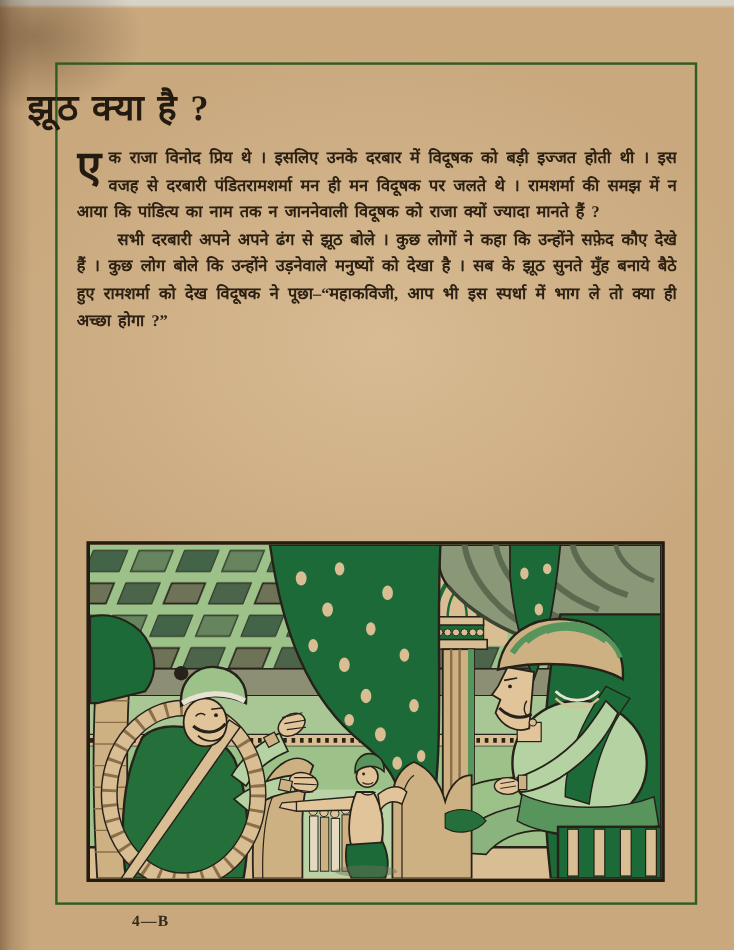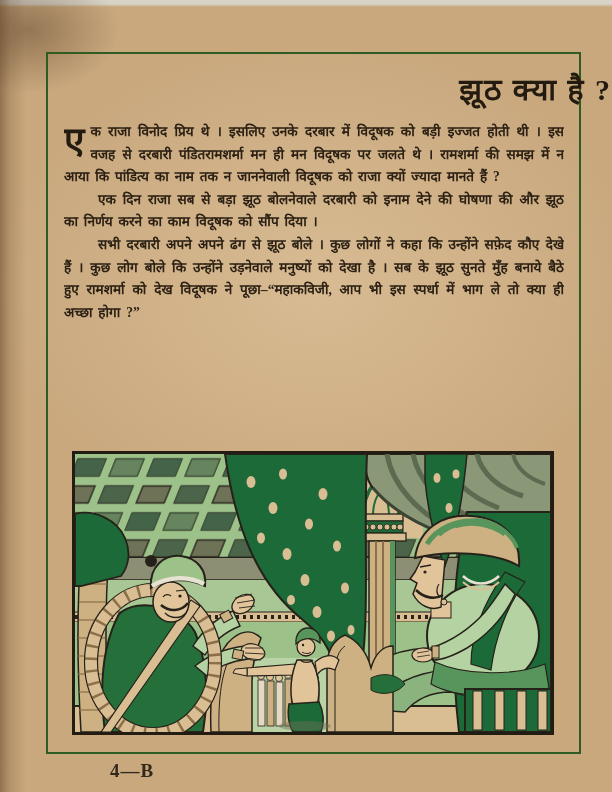--- a/index.html
+++ b/index.html
@@ -11,50 +11,49 @@
       radial-gradient(430px 330px at 52% 36%, rgba(248,228,192,.32), rgba(248,228,192,0) 75%),
       linear-gradient(90deg, rgba(92,62,35,.50) 0px, rgba(92,62,35,.20) 10px, rgba(92,62,35,0) 26px),
       linear-gradient(180deg, #d7d3c7 0px, #d7d3c7 4px, rgba(215,211,199,0) 7px),
       #c9a87e;
   }
   .frame{
     position:absolute;left:46px;top:52px;width:535px;height:702px;
     border:2.5px solid #2f5c22;box-sizing:border-box;
   }
   .title{
-    position:absolute;top:68px;left:0;right:0;text-align:right;
+    position:absolute;top:68px;left:0;right:0;text-align:left;
     font-size:30px;font-weight:700;color:#241b10;letter-spacing:2px;margin-left:23px;
   }
   .story{
     position:absolute;left:64px;width:500px;top:121px;height:322px;overflow:hidden;
     font-size:13.6px;line-height:22.6px;color:#2b2013;text-align:justify;
     word-spacing:2.5px;font-weight:600;
   }
   .story p{margin:0;text-indent:34px;}
   .story p.first{text-indent:0;}
   .dropcap{float:left;font-size:37px;line-height:38px;padding:1px 6px 0 0;font-weight:700;color:#241b10;}
   .illus{
     position:absolute;left:72px;top:451px;width:482px;height:284px;
     border:3px solid #221c12;box-sizing:border-box;background:#d9bd93;
   }
   .marker{
-    position:absolute;left:110px;top:760px;font-size:19px;font-weight:700;
+    position:absolute;left:110px;top:760px;font-size:13px;font-weight:700;
     color:#33291b;letter-spacing:1px;
   }
 </style>
 </head>
 <body>
 
 <div class="frame"></div>
 
 <div class="title">झूठ क्या है ?</div>
 
 <div class="story">
   <p class="first"><span class="dropcap">ए</span><span>क राजा विनोद प्रिय थे ।  इसलिए उनके दरबार में विदूषक को बड़ी इज्जत होती थी ।  इस वजह से दरबारी पंडितरामशर्मा मन ही मन विदूषक पर जलते थे ।  रामशर्मा की समझ में न आया कि पांडित्य का नाम तक न जाननेवाली विदूषक को राजा क्यों ज्यादा मानते हैं ?</span></p>
-  <p>एक दिन राजा सब से बड़ा झूठ बोलनेवाले दरबारी को इनाम देने की घोषणा की और झूठ का निर्णय करने का काम विदूषक को सौंप दिया ।</p>
   <p>सभी दरबारी अपने अपने ढंग से झूठ बोले ।  कुछ लोगों ने कहा कि उन्होंने सफ़ेद कौए देखे हैं ।  कुछ लोग बोले कि उन्होंने उड़नेवाले मनुष्यों को देखा है ।  सब के झूठ सुनते मुँह बनाये बैठे हुए रामशर्मा को देख विदूषक ने पूछा–“महाकविजी, आप भी इस स्पर्धा में भाग ले तो क्या ही अच्छा होगा ?”</p>
 </div>
 
 <div class="illus">
 <svg width="476" height="278" viewBox="0 0 476 278" xmlns="http://www.w3.org/2000/svg">
   <defs>
     <pattern id="coffer" width="38" height="27" patternUnits="userSpaceOnUse" patternTransform="skewX(-22)">
       <rect width="38" height="27" fill="#9cc189"></rect>
       <rect x="5" y="5" width="28" height="17" fill="#6e7257" stroke="#26221a" stroke-width="1.4"></rect>
     </pattern>

